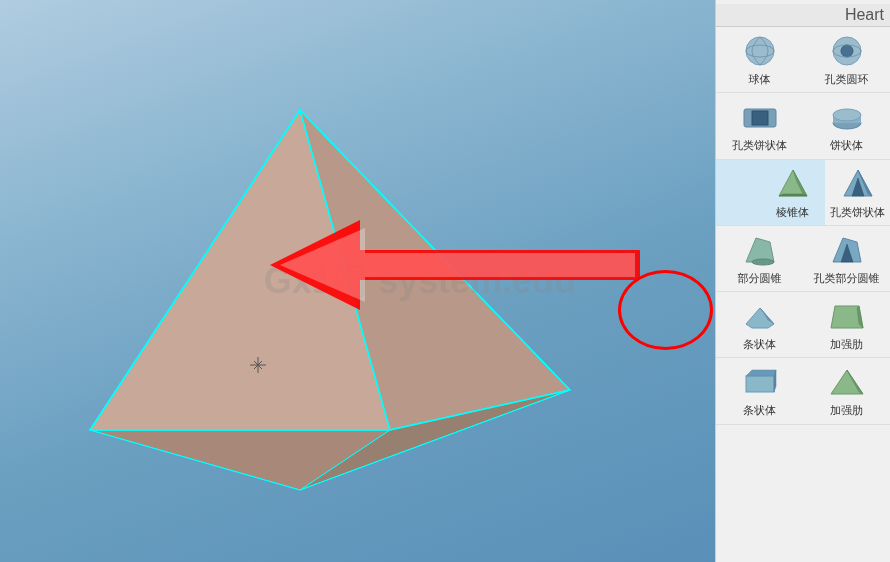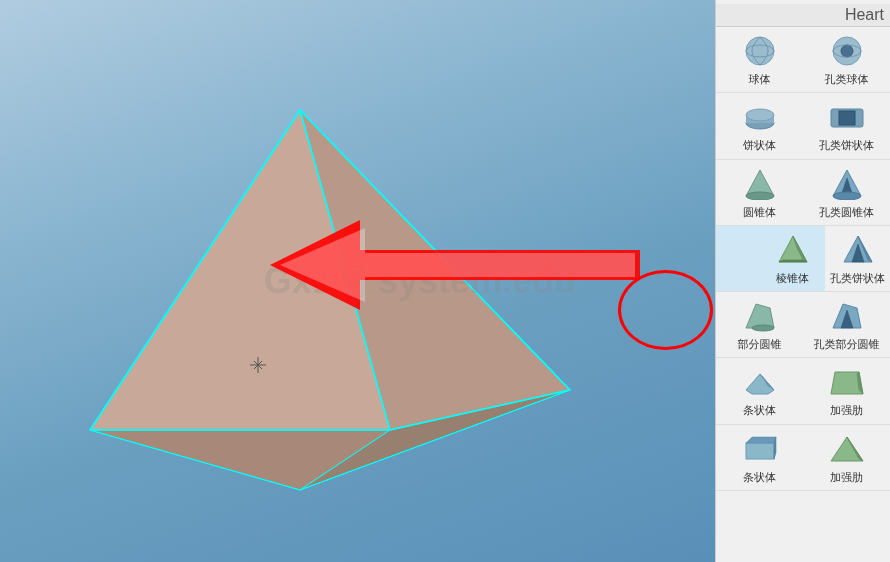--- a/index.html
+++ b/index.html
@@ -175,68 +175,47 @@
       <span class="label">球体</span>
     </div>
     <div class="sidebar-item">
       <div class="icon-area">
         <svg width="36" height="32" viewBox="0 0 36 32">
           <ellipse cx="18" cy="16" rx="14" ry="14" fill="#9bbccc" stroke="#7a9fbb" stroke-width="1"></ellipse>
           <ellipse cx="18" cy="16" rx="6" ry="6" fill="#4a7090" stroke="#3a6080" stroke-width="1"></ellipse>
           <ellipse cx="18" cy="16" rx="14" ry="6" fill="none" stroke="#6a8faa" stroke-width="0.8"></ellipse>
         </svg>
       </div>
-      <span class="label">孔类球体</span>
-    </div>
-  </div>
-
-  <div class="sidebar-row">
+      <span class="label">孔类圆环</span>
+    </div>
+  </div>
+
+  <div class="sidebar-row">
+    <div class="sidebar-item">
+      <div class="icon-area">
+        <svg width="36" height="32" viewBox="0 0 36 32">
+          <rect x="2" y="8" width="32" height="18" rx="2" fill="#7aa0b8" stroke="#5a88a8" stroke-width="1"></rect>
+          <rect x="10" y="10" width="16" height="14" fill="#3a6080" stroke="#2a5070" stroke-width="1"></rect>
+        </svg>
+      </div>
+      <span class="label">孔类饼状体</span>
+    </div>
     <div class="sidebar-item">
       <div class="icon-area">
         <svg width="36" height="32" viewBox="0 0 36 32">
           <ellipse cx="18" cy="22" rx="14" ry="6" fill="#7aa0b8" stroke="#5a88a8" stroke-width="1"></ellipse>
           <rect x="4" y="14" width="28" height="8" fill="#8ab0c8" stroke="none"></rect>
           <ellipse cx="18" cy="14" rx="14" ry="6" fill="#9bbccc" stroke="#7a9fbb" stroke-width="1"></ellipse>
         </svg>
       </div>
       <span class="label">饼状体</span>
     </div>
-    <div class="sidebar-item">
-      <div class="icon-area">
-        <svg width="36" height="32" viewBox="0 0 36 32">
-          <rect x="2" y="8" width="32" height="18" rx="2" fill="#7aa0b8" stroke="#5a88a8" stroke-width="1"></rect>
-          <rect x="10" y="10" width="16" height="14" fill="#3a6080" stroke="#2a5070" stroke-width="1"></rect>
-        </svg>
-      </div>
-      <span class="label">孔类饼状体</span>
-    </div>
-  </div>
-
-
-  <div class="sidebar-row">
-    <div class="sidebar-item">
-      <div class="icon-area">
-        <svg width="36" height="32" viewBox="0 0 36 32">
-          <polygon points="18,2 4,28 32,28" fill="#8ab8a8" stroke="#6a9888" stroke-width="1"></polygon>
-          <ellipse cx="18" cy="28" rx="14" ry="4" fill="#6a9888" stroke="#5a8878" stroke-width="1"></ellipse>
-        </svg>
-      </div>
-      <span class="label">圆锥体</span>
-    </div>
-    <div class="sidebar-item">
-      <div class="icon-area">
-        <svg width="36" height="32" viewBox="0 0 36 32">
-          <polygon points="18,2 4,28 32,28" fill="#7aa8c0" stroke="#5a88a8" stroke-width="1"></polygon>
-          <polygon points="18,10 12,28 24,28" fill="#3a6080" stroke="#2a5070" stroke-width="0.5"></polygon>
-          <ellipse cx="18" cy="28" rx="14" ry="4" fill="#5a88a8" stroke="#4a7898" stroke-width="1"></ellipse>
-        </svg>
-      </div>
-      <span class="label">孔类圆锥体</span>
-    </div>
-  </div>
+  </div>
+
+
 
   <div class="sidebar-row">
     <div class="sidebar-item highlighted">
       <div class="icon-area">
         <svg width="36" height="32" viewBox="0 0 36 32">
 
           <polygon points="18,2 4,28 32,28" fill="#8ab888" stroke="#6a9868" stroke-width="1"></polygon>
           <polygon points="18,2 32,28 28,26 22,14" fill="#6a9868" stroke="#5a8858" stroke-width="0.5"></polygon>
           <polygon points="4,28 32,28 28,26 8,26" fill="#5a8858" stroke="#4a7848" stroke-width="0.5"></polygon>
         </svg>

